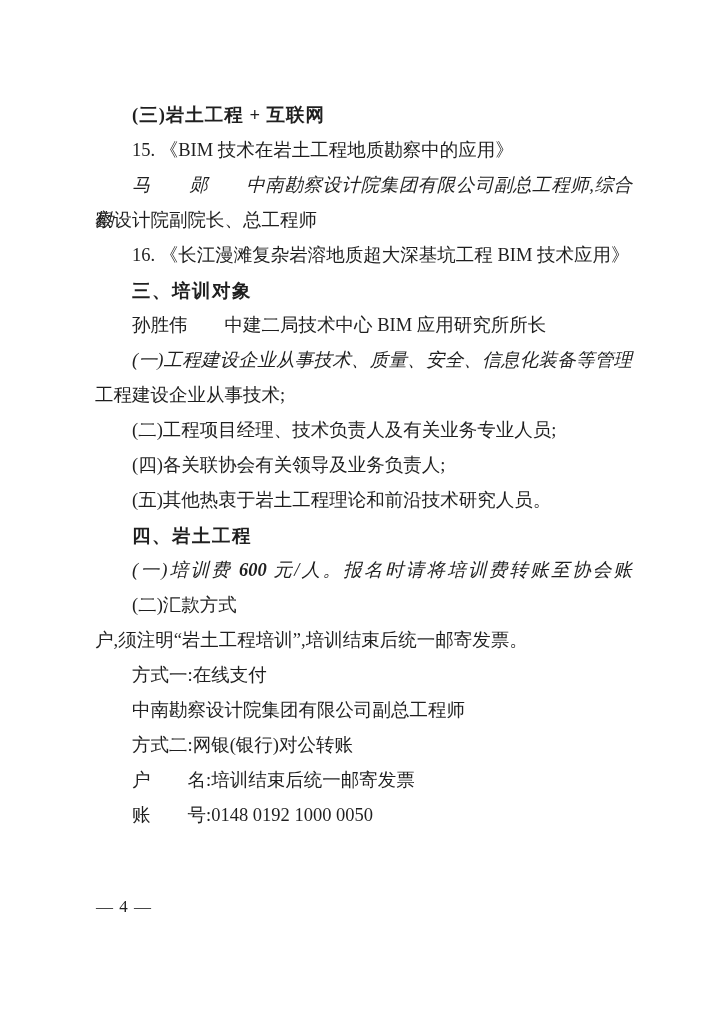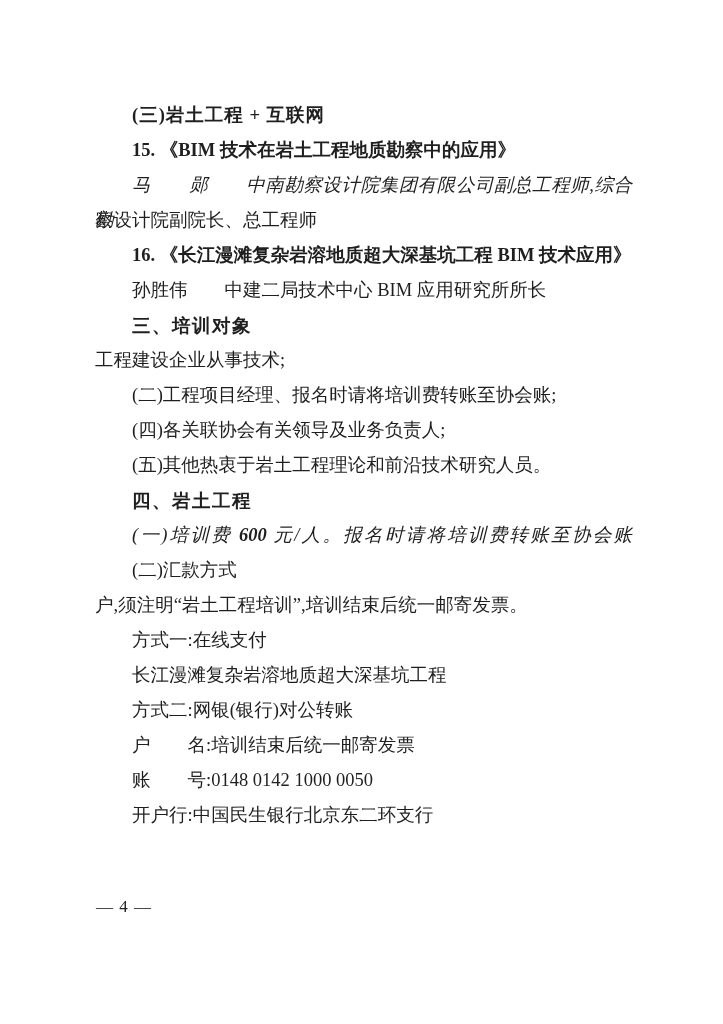--- a/index.html
+++ b/index.html
@@ -30,21 +30,21 @@
     text-align: left;
   }
   .indent { text-indent: 37px; }
   .stretch {
     white-space: normal;
     text-align: justify;
     text-align-last: justify;
     font-style: italic;
   }
   .kai-bold { font-weight: bold; letter-spacing: 1px; }
-  .title-bold { font-weight: bold; }
+  .title-bold { font-weight: normal; }
   .heading {
     font-family: "Liberation Sans", "DejaVu Sans", sans-serif;
     font-weight: bold;
     letter-spacing: 1.5px;
   }
   .amount { font-weight: bold; }
   .page-number {
     position: absolute;
     left: 96px;
     top: 896px;
@@ -59,47 +59,45 @@
 <div class="page" style="background: rgb(255, 255, 255);">
   <div class="content">
 
     <div class="line indent kai-bold">(三)岩土工程 + 互联网</div>
 
     <div class="line indent title-bold">15. 《BIM 技术在岩土工程地质勘察中的应用》</div>
     <div class="line indent stretch">马　　郧　　中南勘察设计院集团有限公司副总工程师,综合勘</div>
     <div class="line">察设计院副院长、总工程师</div>
 
     <div class="line indent title-bold">16. 《长江漫滩复杂岩溶地质超大深基坑工程 BIM 技术应用》</div>
+    <div class="line indent heading">三、培训对象</div>
+
     <div class="line indent">孙胜伟　　中建二局技术中心 BIM 应用研究所所长</div>
 
-    <div class="line indent heading">三、培训对象</div>
-
+    <div class="line indent stretch">(一)工程建设企业从事技术、质量、安全、信息化装备等管理</div>
     <div class="line">工程建设企业从事技术;</div>
-    <div class="line indent">(二)工程项目经理、报名时请将培训费转账至协会账;</div>
+    <div class="line indent">(二)工程项目经理、技术负责人及有关业务专业人员;</div>
     <div class="line indent">(四)各关联协会有关领导及业务负责人;</div>
     <div class="line indent">(五)其他热衷于岩土工程理论和前沿技术研究人员。</div>
 
     <div class="line indent heading">四、岩土工程</div>
 
     <div class="line indent stretch">
       <span>(一)培训费 </span><span class="amount">600</span><span> 元/人。报名时请将培训费转账至协会账</span>
     </div>
     <div class="line indent">(二)汇款方式</div>
 
     <div class="line">户,须注明“岩土工程培训”,培训结束后统一邮寄发票。</div>
     <div class="line indent">方式一:在线支付</div>
-    <div class="line indent">长江漫滩复杂岩溶地质超大深基坑工程</div>
+    <div class="line indent">中南勘察设计院集团有限公司副总工程师</div>
     <div class="line indent">方式二:网银(银行)对公转账</div>
 
     <div class="line indent">
       <span>户　　名:</span><span>培训结束后统一邮寄发票</span>
     </div>
     <div class="line indent">
-      <span>账　　号:</span><span>0148 0142 1000 0050</span>
-    </div>
-    <div class="line indent">
-      <span>开户行:</span><span>中国民生银行北京东二环支行</span>
+      <span>账　　号:</span><span>0148 0192 1000 0050</span>
     </div>
 
   </div>
 
   <div class="page-number">— 4 —</div>
 </div>
 
 </body></html>

